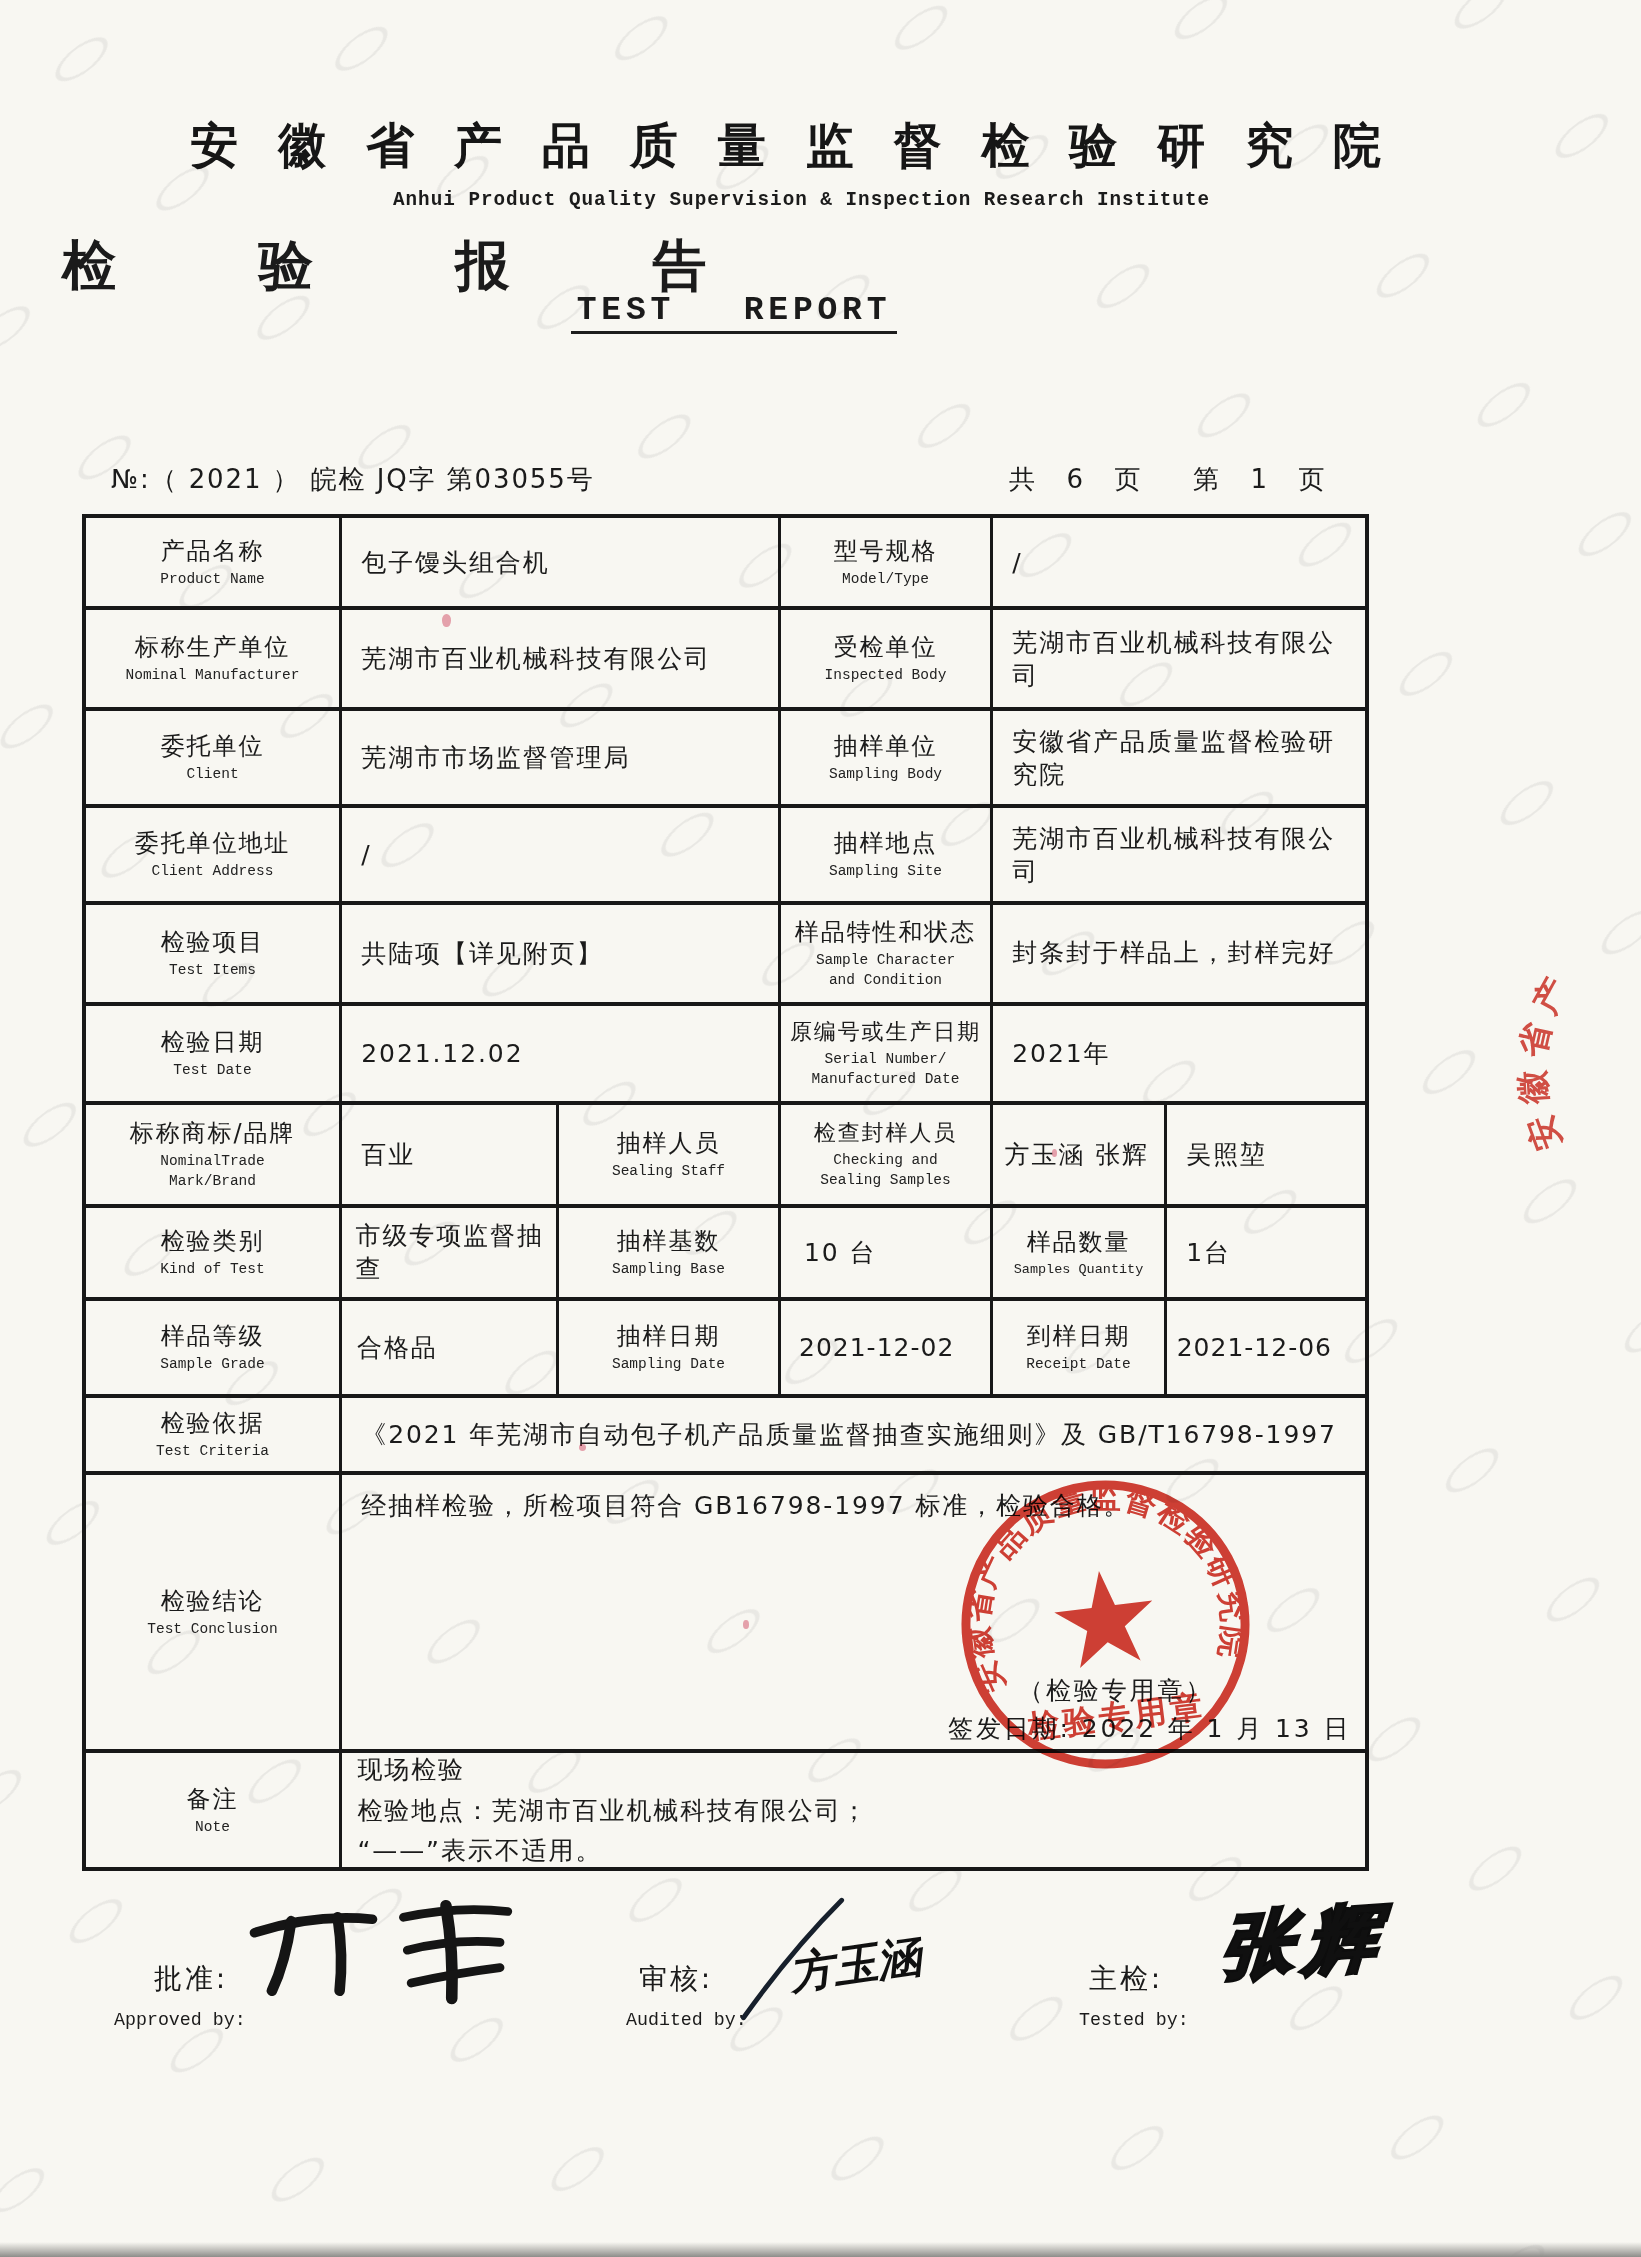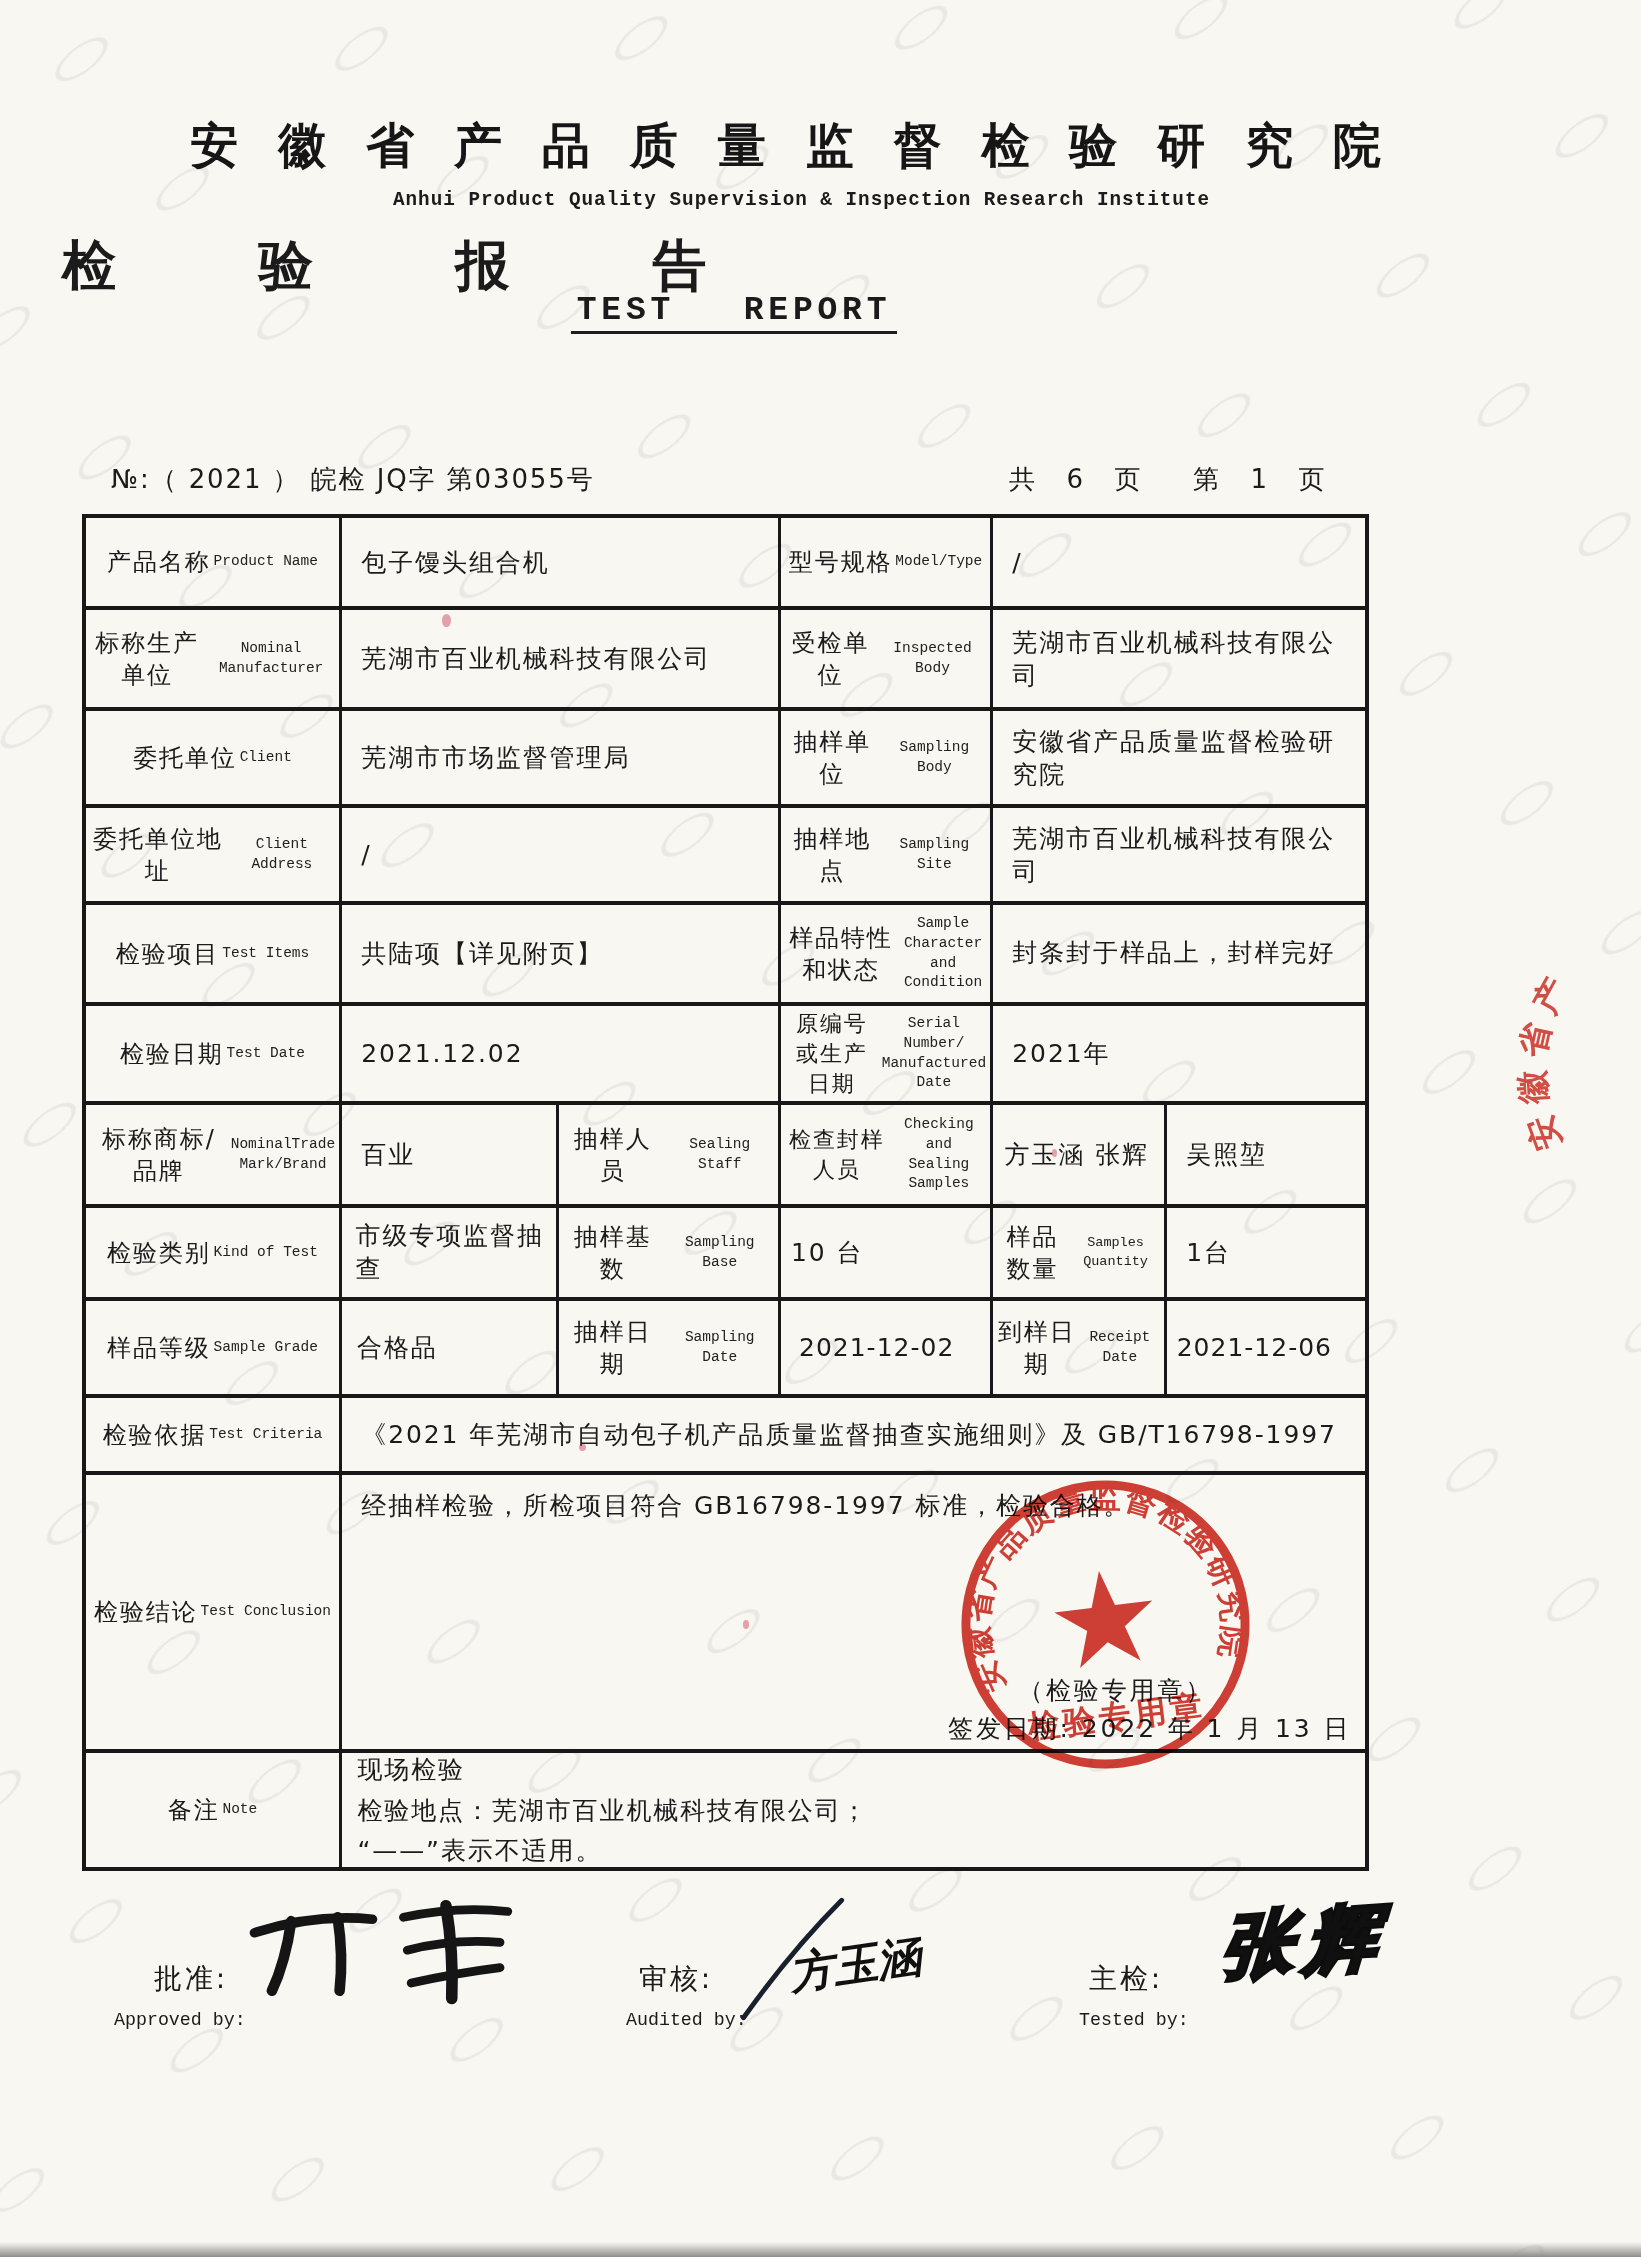--- a/index.html
+++ b/index.html
@@ -59,21 +59,21 @@
     grid-template-rows:92px 101px 97px 97px 101px 99px 103px 93px 97px 77px 278px 114px;
     border:4.8px solid #181818;
     background:transparent;
   }
   .cell { border-right:3.9px solid #181818; border-bottom:4.8px solid #181818; position:relative; }
   .cell.lc { border-right:none; }
   .cell.lr { border-bottom:none; }
   .s2 { grid-column:span 2; }
   .s5 { grid-column:span 5; }
   .lab {
-    display:flex; flex-direction:row; align-items:center; justify-content:center;
+    display:flex; flex-direction:column; align-items:center; justify-content:center;
     text-align:center; padding:3.9px 3.9px; gap:2.9px;
   }
   .lab .cn { font-size:24px; letter-spacing:1.9px; }
   .lab .en {
     font-family:"Liberation Mono","DejaVu Sans Mono",monospace;
     font-size:14.5px; line-height:1.35; color:#222; white-space:pre-line;
   }
   .val { display:flex; align-items:center; padding:5.8px 9.7px 5.8px 19.3px; font-size:25px; letter-spacing:1.9px; }
   .val.wrap { flex-wrap:wrap; line-height:1.3; }
 
@@ -210,21 +210,21 @@
 
   <div class="cell lab">
     <div class="cn">检验类别</div>
     <div class="en">Kind of Test</div>
   </div>
   <div class="cell val wrap" style="padding-left:13.5px">市级专项监督抽查</div>
   <div class="cell lab">
     <div class="cn">抽样基数</div>
     <div class="en">Sampling Base</div>
   </div>
-  <div class="cell val" style="padding-left:10px">10 台</div>
+  <div class="cell val" style="padding-left:23px">10 台</div>
   <div class="cell lab">
     <div class="cn">样品数量</div>
     <div class="en" style="font-size:13.5px">Samples Quantity</div>
   </div>
   <div class="cell val lc">1台</div>
 
   <div class="cell lab">
     <div class="cn">样品等级</div>
     <div class="en">Sample Grade</div>
   </div>

